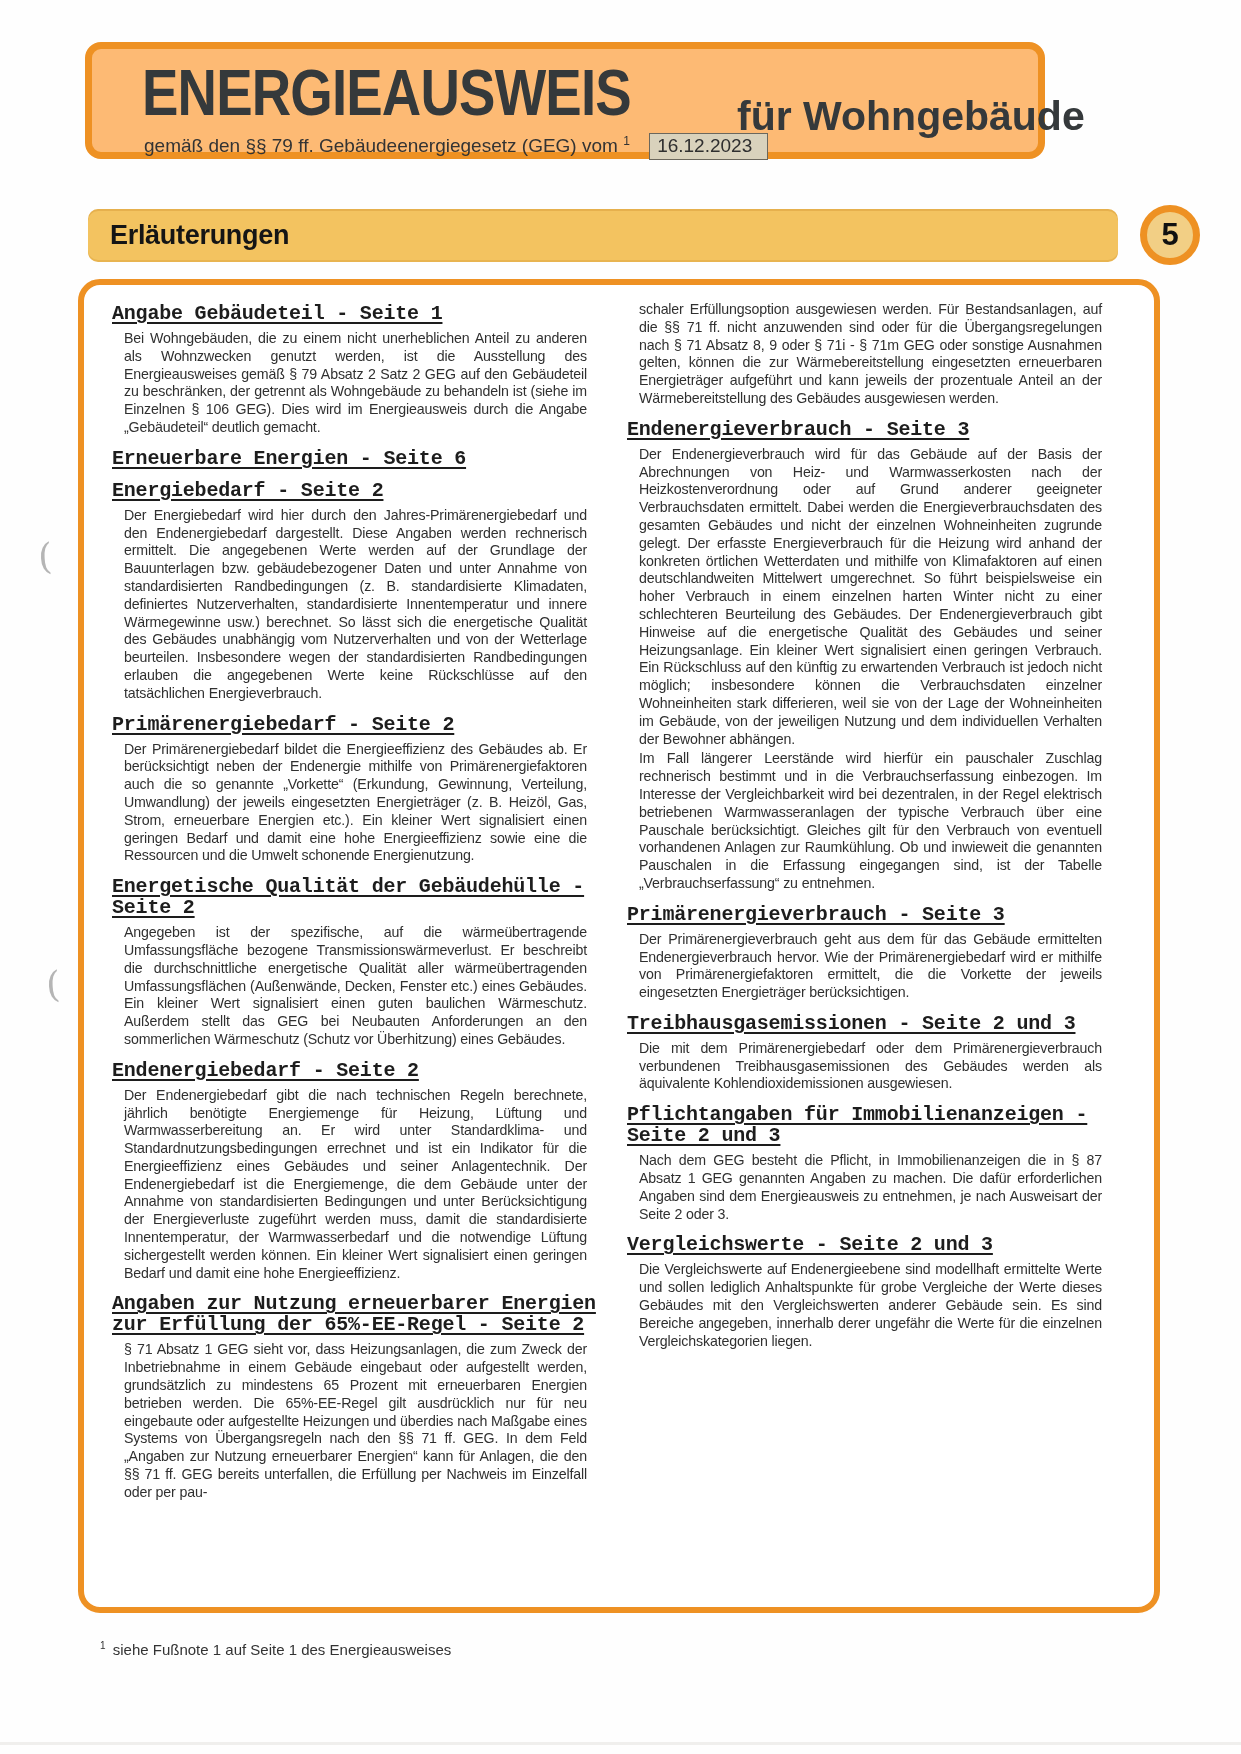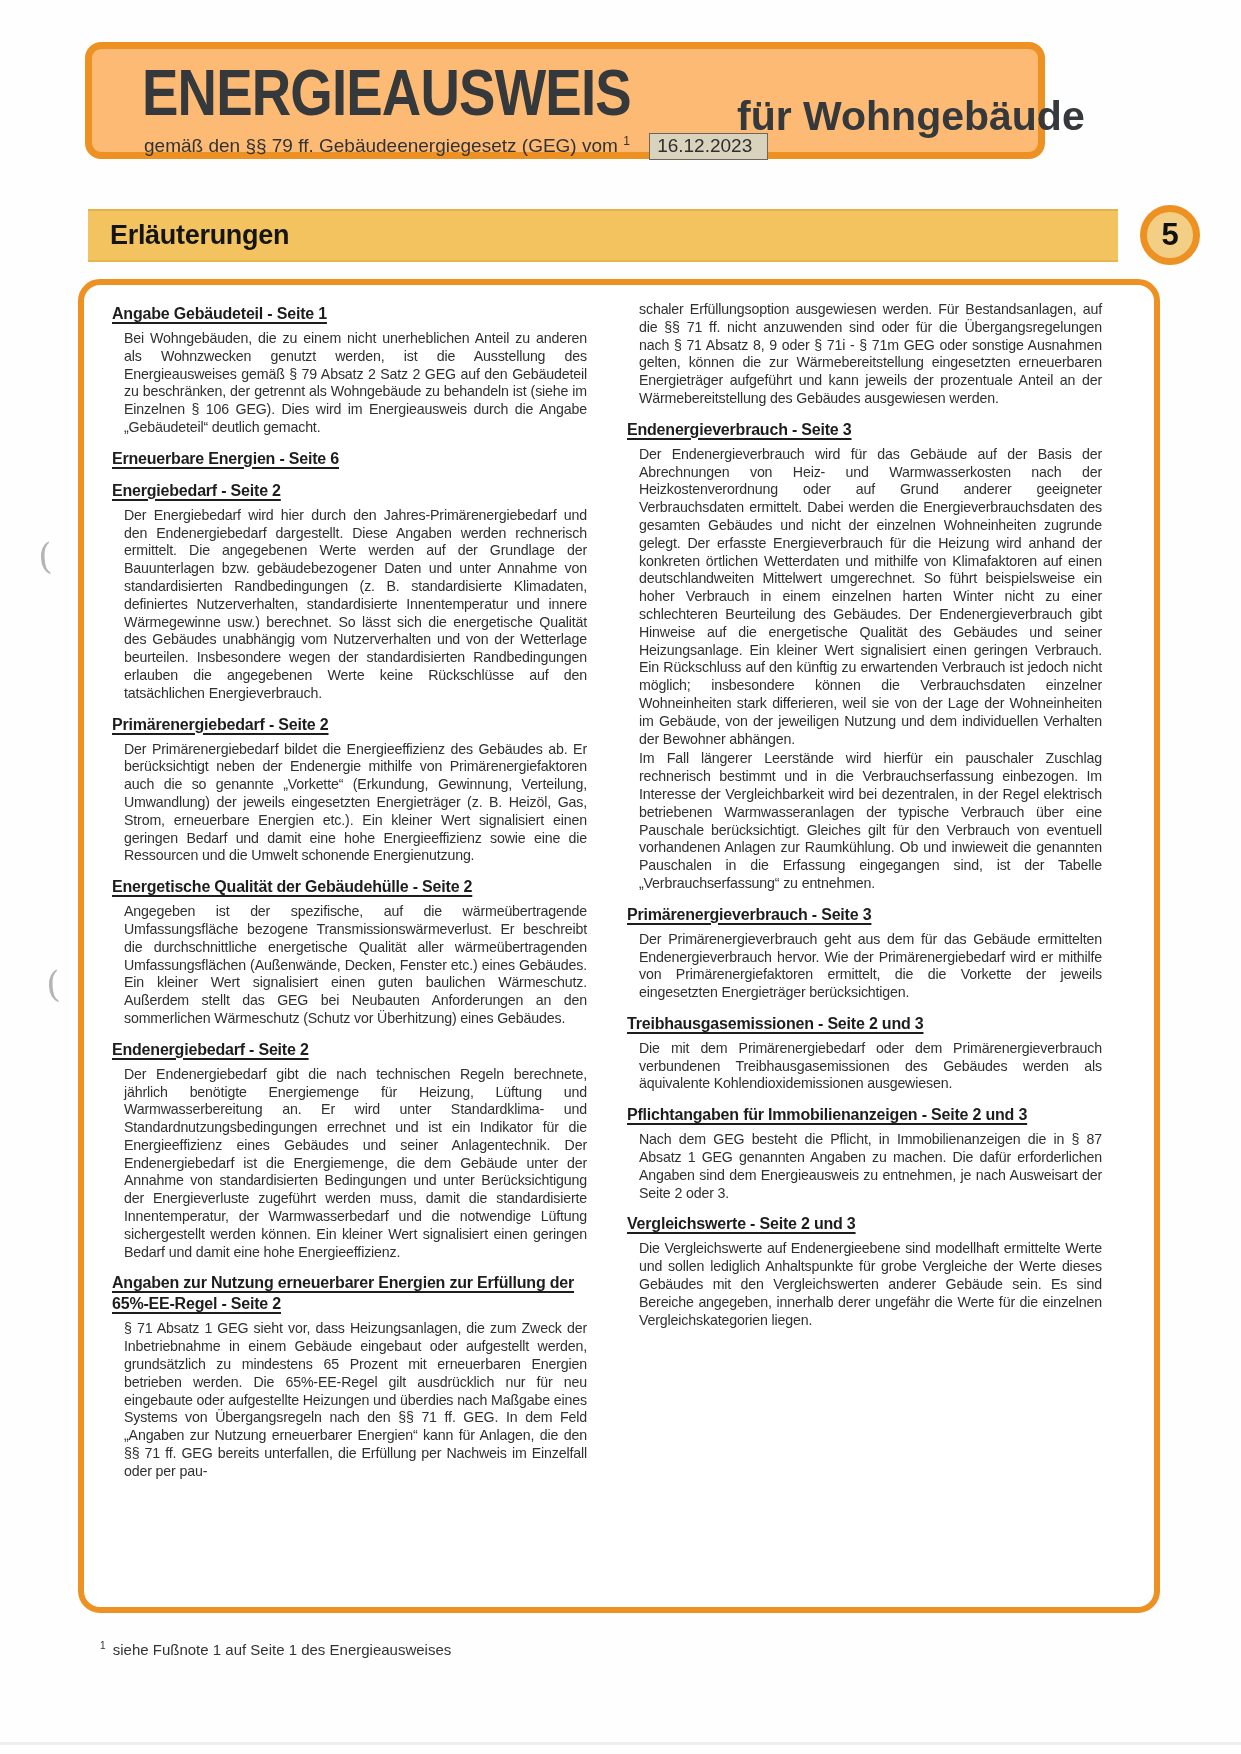--- a/index.html
+++ b/index.html
@@ -25,21 +25,21 @@
   .law-row{position:absolute;left:52px;top:84px;font-size:19px;color:#333;white-space:nowrap;}
   .law-row sup{font-size:12px;vertical-align:super;}
   .date-box{
     display:inline-block;background:var(--date-box-fill,#D9D2BC);
     border:1px solid #6b675c;padding:1px 14px 2px 7px;margin-left:14px;
     font-size:19px;color:#2f2f2f;min-width:96px;
   }
   
   .section-bar{
     position:absolute;left:88px;top:209px;width:1030px;height:53px;
-    background:var(--bar-fill,#F3C360);border-radius:0;
+    background:var(--bar-fill,#F3C360);border-radius:10px;
     box-shadow:inset 0 2px 0 rgba(190,120,20,.25), inset 0 -2px 0 rgba(190,120,20,.2);
   }
   .section-bar .bar-label{
     display:block;padding-left:22px;line-height:53px;font-size:27px;
     font-weight:bold;color:#151515;letter-spacing:-.3px;
   }
   .page-circle{
     position:absolute;left:1140px;top:205px;width:60px;height:60px;
     box-sizing:border-box;border:7px solid var(--accent-orange,#EE9123);
     background:var(--circle-fill,#F2CF85);border-radius:50%;
@@ -48,23 +48,23 @@
   }
   
   .content-box{
     position:absolute;left:78px;top:279px;width:1082px;height:1334px;
     box-sizing:border-box;border:6px solid var(--accent-orange,#EE9123);
     border-radius:22px;background:#fff;
     padding:16px 0 0 28px;display:flex;gap:28px;overflow:hidden;
   }
   .col{width:487px;}
   .sec-heading{
-    font-size:16px;line-height:21px;font-weight:bold;color:#1d1d1d;
+    font-size:20px;line-height:21px;font-weight:bold;color:#1d1d1d;
     margin:11px 0 6px;letter-spacing:-.2px;
-    text-decoration:underline;text-underline-offset:3px;text-decoration-thickness:1.5px;
+    text-decoration:underline;text-underline-offset:3px;text-decoration-thickness:1.5px;font-family:Liberation Mono, monospace;
   }
   .col .sec-heading:first-child{margin-top:2px;}
   .sec-body{
     margin:0 12px 2px;font-size:14.2px;line-height:17.8px;letter-spacing:-.15px;
     text-align:justify;color:#303030;
   }
   
   .footnote{position:absolute;left:100px;top:1640px;font-size:15px;color:#333;}
   .footnote sup{font-size:10px;vertical-align:super;margin-right:3px;}
   

